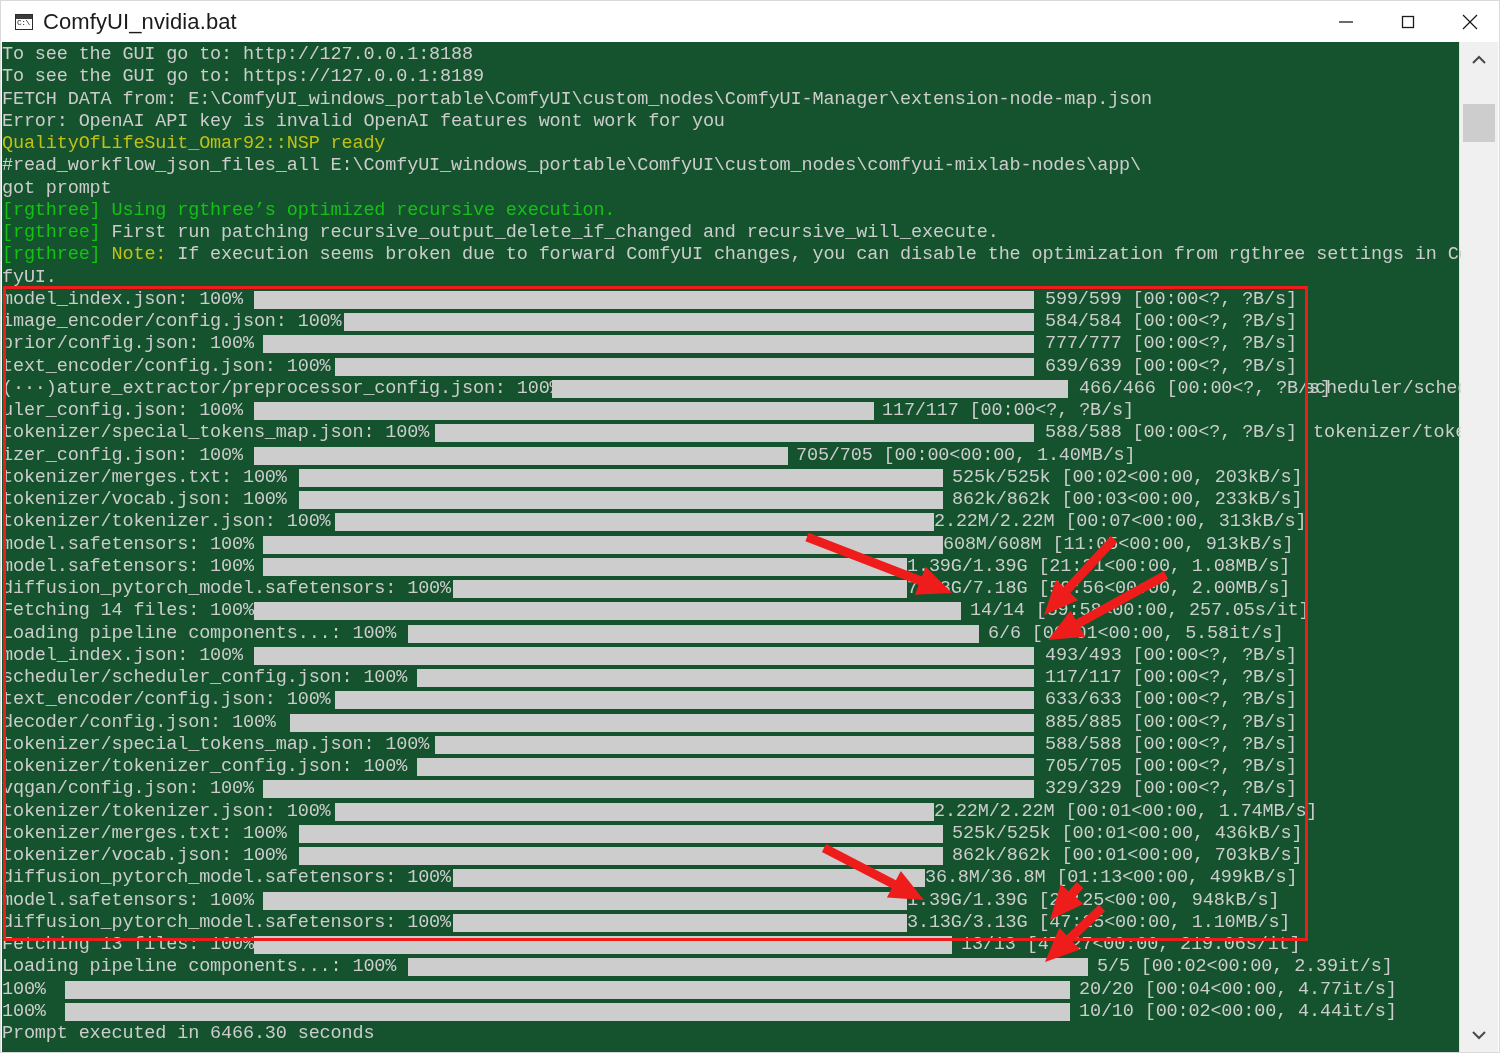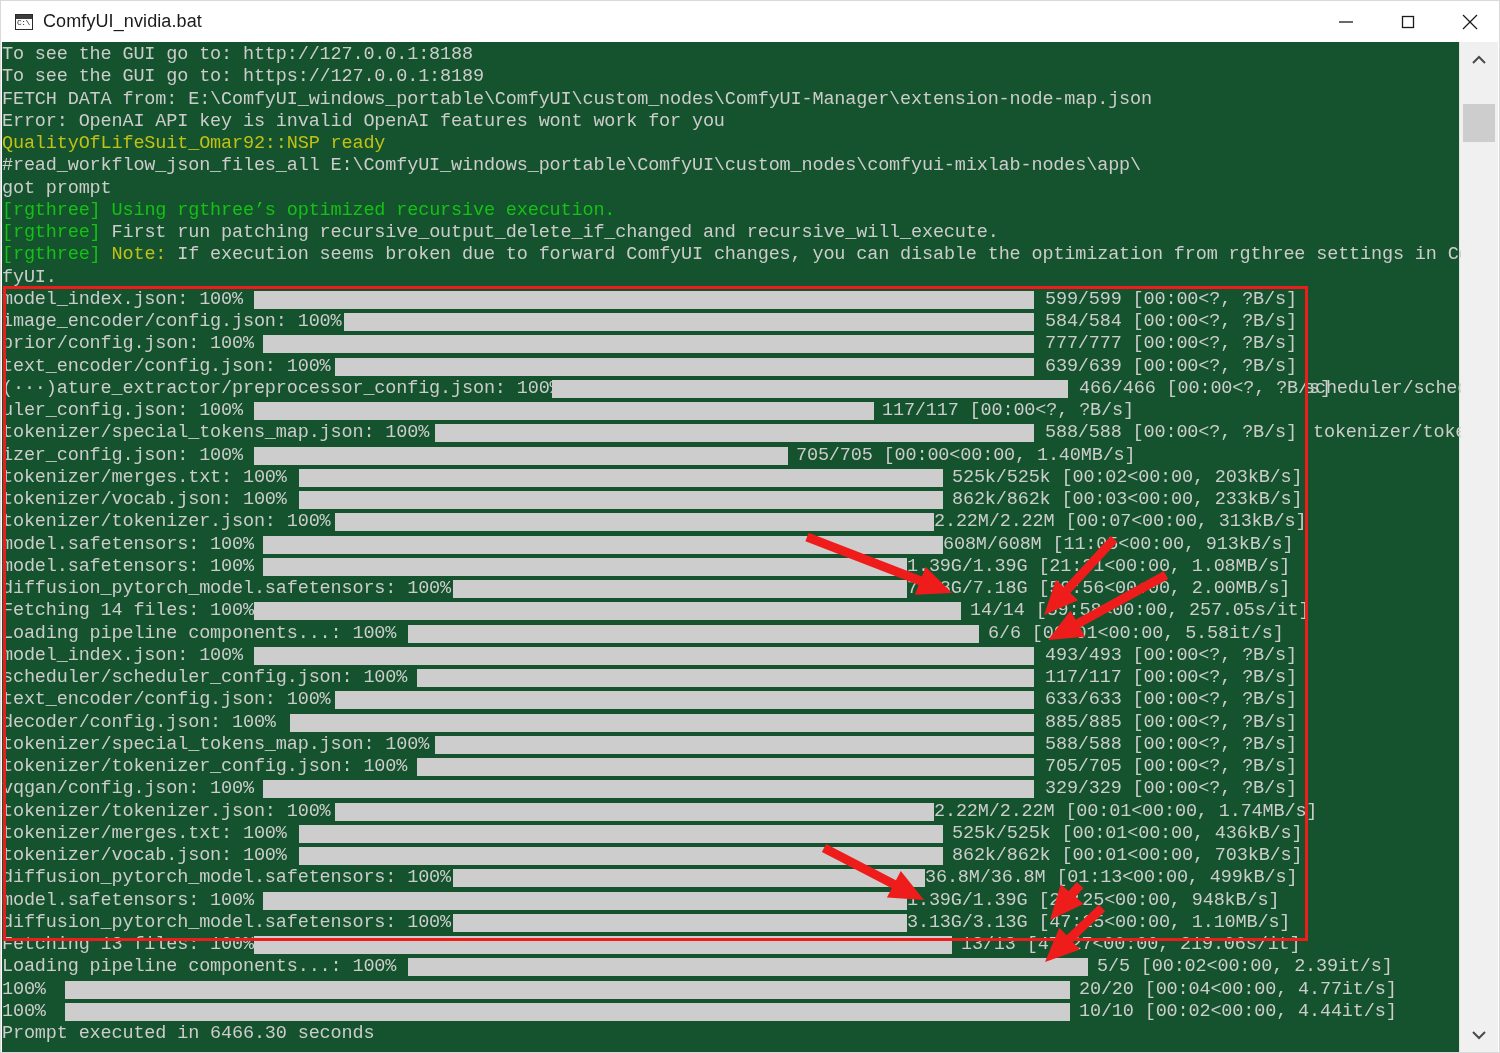--- a/index.html
+++ b/index.html
@@ -43,21 +43,21 @@
   }
   .title-icon::after {
     content: "C:\\";
     position: absolute; left: 1px; top: 3px;
     font-family: "Liberation Mono", monospace;
     font-size: 8px; line-height: 9px;
     color: #1a1a1a;
     letter-spacing: -0.5px;
   }
   .title-text {
-    font-size: 18px;
+    font-size: 22px;
     color: #1b1b1b;
     letter-spacing: 0.1px;
     white-space: nowrap;
   }
   .win-controls {
     position: absolute; right: 0; top: 0;
     height: 41px; display: flex;
   }
   .win-btn {
     width: 62px; height: 41px;

